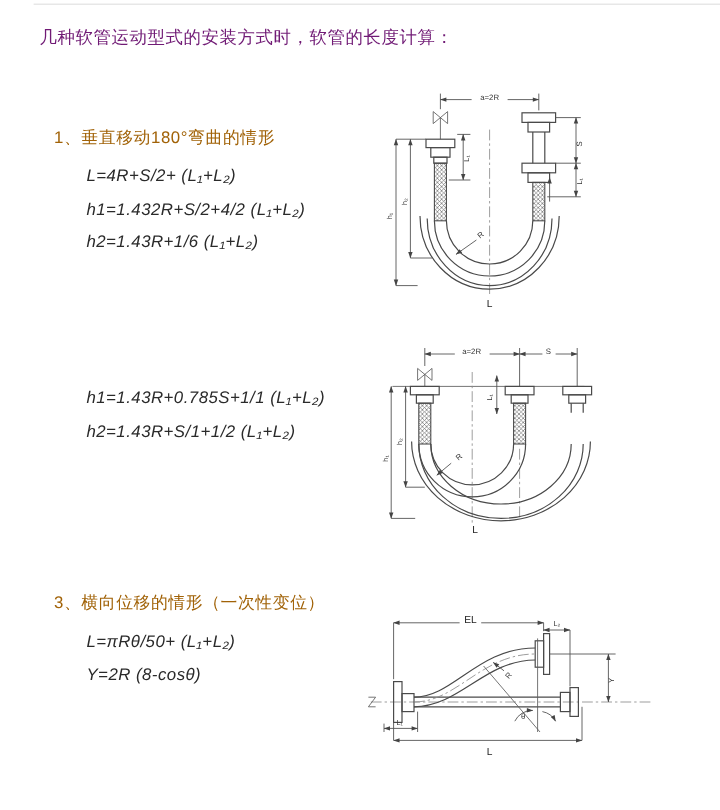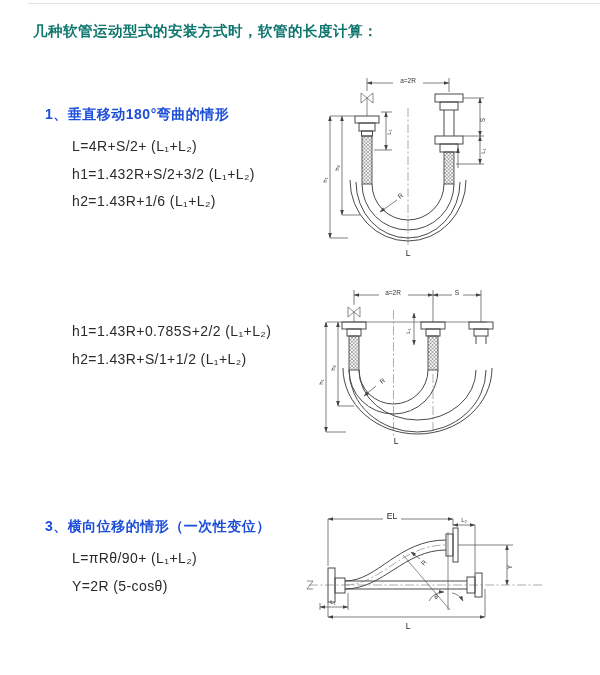--- a/index.html
+++ b/index.html
@@ -4,30 +4,30 @@
 <style>
   html,body{margin:0;padding:0;}
   body{
     width:600px;height:675px;position:relative;background:#ffffff;
     font-family:"Liberation Sans","DejaVu Sans",sans-serif;
     color:#1c1c1c;overflow:hidden;
   }
   .scan-edge{position:absolute;left:28px;top:3px;width:572px;height:1px;background:#e2e2e2;}
   .doc-title{
     position:absolute;left:33px;top:22px;
-    font-size:14.5px;font-weight:bold;letter-spacing:0.5px;color:#0f766e;
+    font-size:14.5px;font-weight:normal;letter-spacing:0.5px;color:#701a75;
   }
   .section{position:absolute;left:45px;}
-  .sec-heading{font-size:14px;font-weight:bold;letter-spacing:0.5px;color:#1d4ed8;}
-  .formulas{margin:0;padding:0;margin-left:27px;}
+  .sec-heading{font-size:14px;font-weight:normal;letter-spacing:0.5px;color:#a16207;}
+  .formulas{margin:0;padding:0;margin-left:27px;font-style:italic;}
   .formula{
     font-size:14px;line-height:27.5px;letter-spacing:0.4px;color:#2a2a2a;
     white-space:pre;
   }
-  #sec1{top:106px;} #sec2{top:310px;} #sec3{top:518px;}
+  #sec1{top:106px;} #sec2{top:310px;} #sec3{top:494px;}
   #sec1 .formulas{margin-top:9px;} #sec2 .formulas{margin-top:8px;} #sec3 .formulas{margin-top:9px;}
   .dwg{position:absolute;}
   #dwg1{left:312px;top:68px;}
   #dwg2{left:310px;top:282px;}
   #dwg3{left:303px;top:498px;}
   svg text{fill:#333;}
   .obj{stroke:#4a4a4a;stroke-width:1;fill:none;}
   .obj-thin{stroke:#5a5a5a;stroke-width:0.7;fill:none;}
   .dim{stroke:#555;stroke-width:0.75;fill:none;}
   .cl{stroke:#8a8a8a;stroke-width:0.7;fill:none;stroke-dasharray:9 2.5 2 2.5;}
@@ -40,37 +40,37 @@
 <body>
 
 <div class="scan-edge"></div>
 
 <div class="doc-title">几种软管运动型式的安装方式时，软管的长度计算：</div>
 
 <div class="section" id="sec1">
   <div class="sec-heading">1、垂直移动180°弯曲的情形</div>
   <div class="formulas">
     <div class="formula">L=4R+S/2+ (L₁+L₂)</div>
-    <div class="formula">h1=1.432R+S/2+3/2 (L₁+L₂)</div>
+    <div class="formula">h1=1.432R+S/2+4/2 (L₁+L₂)</div>
     <div class="formula">h2=1.43R+1/6 (L₁+L₂)</div>
   </div>
 </div>
 
 <div class="section" id="sec2">
   <div class="formulas">
-    <div class="formula">h1=1.43R+0.785S+2/2 (L₁+L₂)</div>
+    <div class="formula">h1=1.43R+0.785S+1/1 (L₁+L₂)</div>
     <div class="formula">h2=1.43R+S/1+1/2 (L₁+L₂)</div>
   </div>
 </div>
 
 <div class="section" id="sec3">
   <div class="sec-heading">3、横向位移的情形（一次性变位）</div>
   <div class="formulas">
-    <div class="formula">L=πRθ/90+ (L₁+L₂)</div>
-    <div class="formula">Y=2R (5-cosθ)</div>
+    <div class="formula">L=πRθ/50+ (L₁+L₂)</div>
+    <div class="formula">Y=2R (8-cosθ)</div>
   </div>
 </div>
 
 <svg id="dwg1" class="dwg" width="235" height="192" viewBox="0 0 235 192">
   <defs>
     <marker id="arr1" viewBox="0 0 10 10" refX="9.5" refY="5" markerWidth="9" markerHeight="7" orient="auto-start-reverse">
       <path d="M0,1.5 L10,5 L0,8.5 z" fill="#444"></path>
     </marker>
     <pattern id="hat1" width="3.5" height="3.5" patternUnits="userSpaceOnUse">
       <path d="M0,3.5 L3.5,0 M0,0 L3.5,3.5" stroke="#6a6a6a" stroke-width="0.55"></path>

